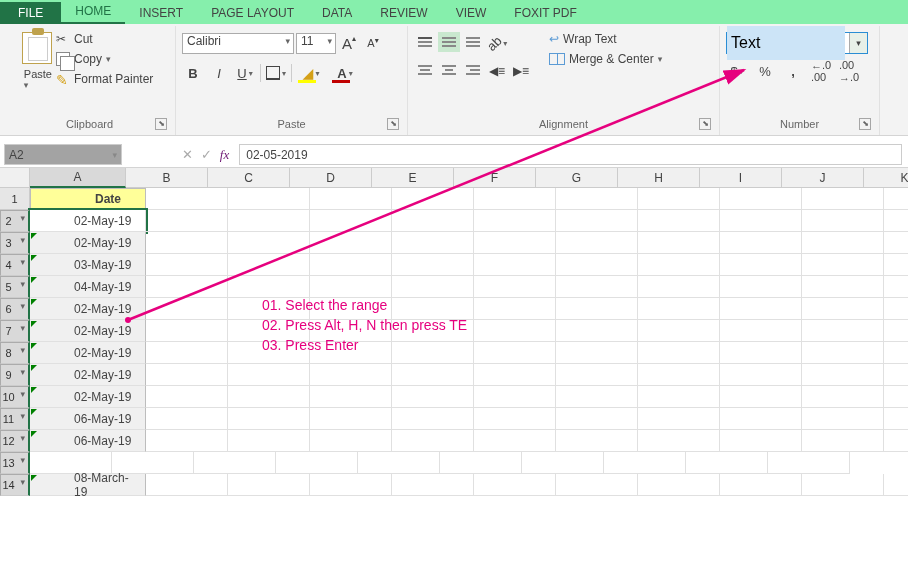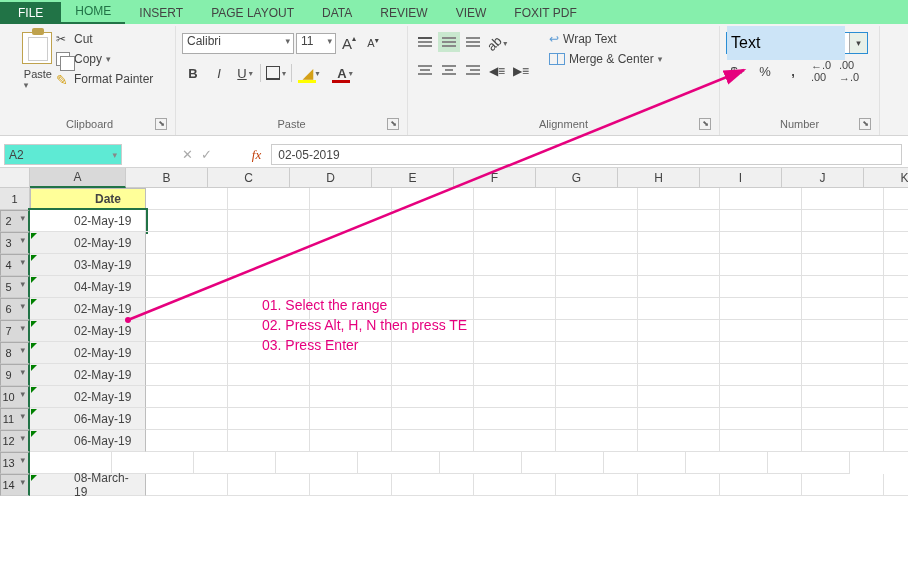--- a/index.html
+++ b/index.html
@@ -69,25 +69,25 @@
 .num-col{ display:flex; flex-direction:column; gap:6px; padding-top:4px;}
 .num-fmt{ width:142px; height:22px; border:1px solid #2a8dd4; background:#fff; position:relative; display:flex; align-items:center;}
 .num-fmt input{ border:0; outline:0; font-size:16px; padding:8px 4px; width:118px; }
 .num-fmt .highlight{ background:#cce4f7; }
 .num-fmt .dd{ position:absolute; right:0; top:0; width:18px; height:100%; border-left:1px solid #ababab; background:#e8f0e8; display:flex; align-items:center; justify-content:center; font-size:9px; color:#444;}
 .num-row{ display:flex; gap:6px; align-items:center; font-size:14px;}
 .dec{ font-size:11px; }
 
 
 .fx-bar{ display:flex; height:26px; border-bottom:1px solid #d4d4d4; align-items:stretch; margin-top:6px;}
-.namebox{ width:118px; border:1px solid #ccc; margin:2px 2px 2px 4px; display:flex; align-items:center; padding:0 4px; position:relative; background:#5eead4;}
+.namebox{ width:118px; border:1px solid #ccc; margin:2px 2px 2px 4px; display:flex; align-items:center; padding:0 4px; position:relative; background:#a3a3a3;}
 .namebox::after{content:"▾"; position:absolute; right:4px; font-size:9px; color:#888;}
 .fx-gap{ width:52px;}
 .fx-btns{ display:flex; align-items:center; gap:8px; color:#aaa; font-size:13px; padding:0 6px;}
-.fx-sym{ font-style:italic; font-family:serif; color:#c2410c;margin-left:32px;}
+.fx-sym{ font-style:italic; font-family:serif; color:#701a75;}
 .fx-input{ flex:1; border:1px solid #ccc; margin:2px 6px 2px 4px; padding:0 6px; display:flex; align-items:center; background:#fff;}
 
 
 .grid{ display:flex; position:relative; }
 .rowhdrs{ display:flex; flex-direction:column; }
 .corner{ width:30px; height:20px; background:#f0f0f0; border-right:1px solid #ccc; border-bottom:1px solid #ccc;}
 .rowhdr{ width:30px; height:22px; background:#e6e6e6; border-right:1px solid #ccc; border-bottom:1px solid #ccc; font-size:11px; display:flex; align-items:center; justify-content:center; color:#333;}
 .rowhdr.sel{ background:#d9d9d9; border-right:2px solid #217346;}
 .cols{ flex:1;}
 .colhdr-row{ display:flex;}

